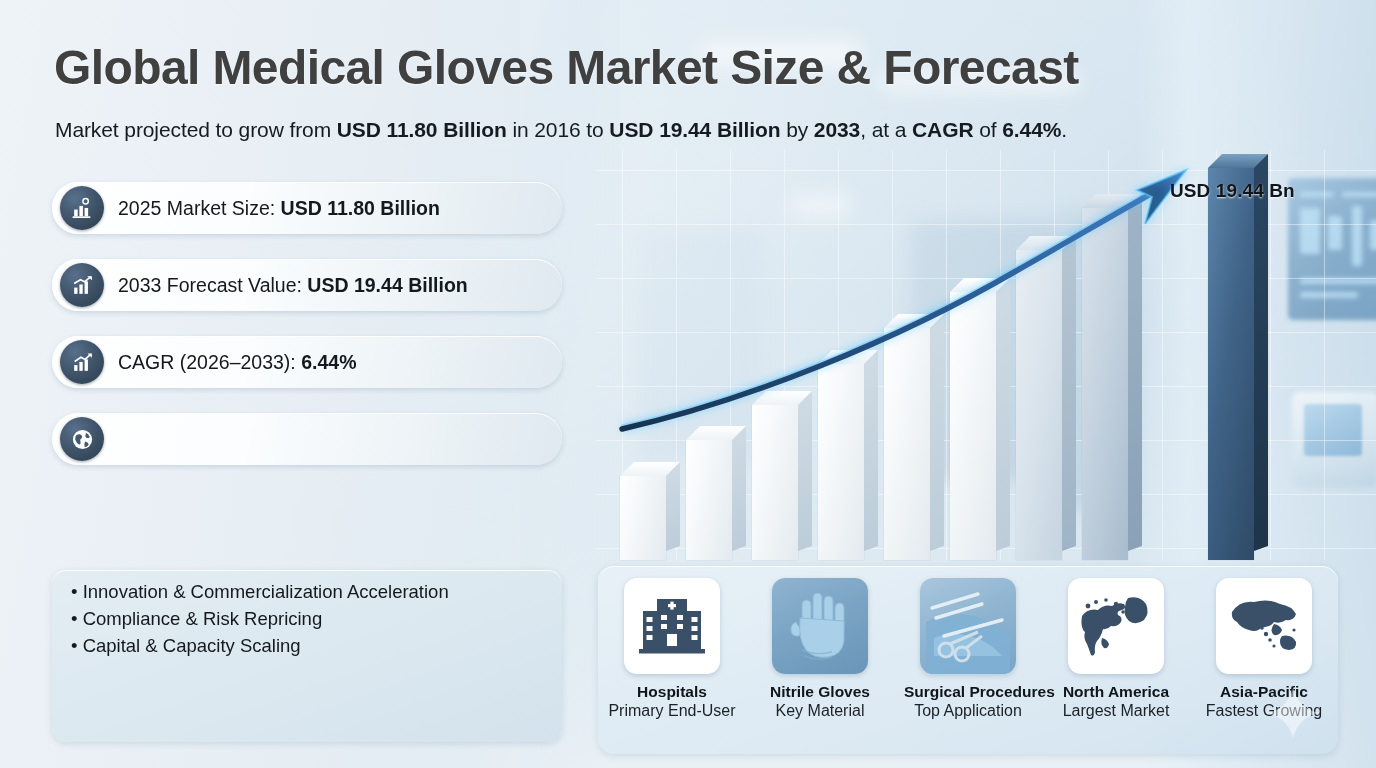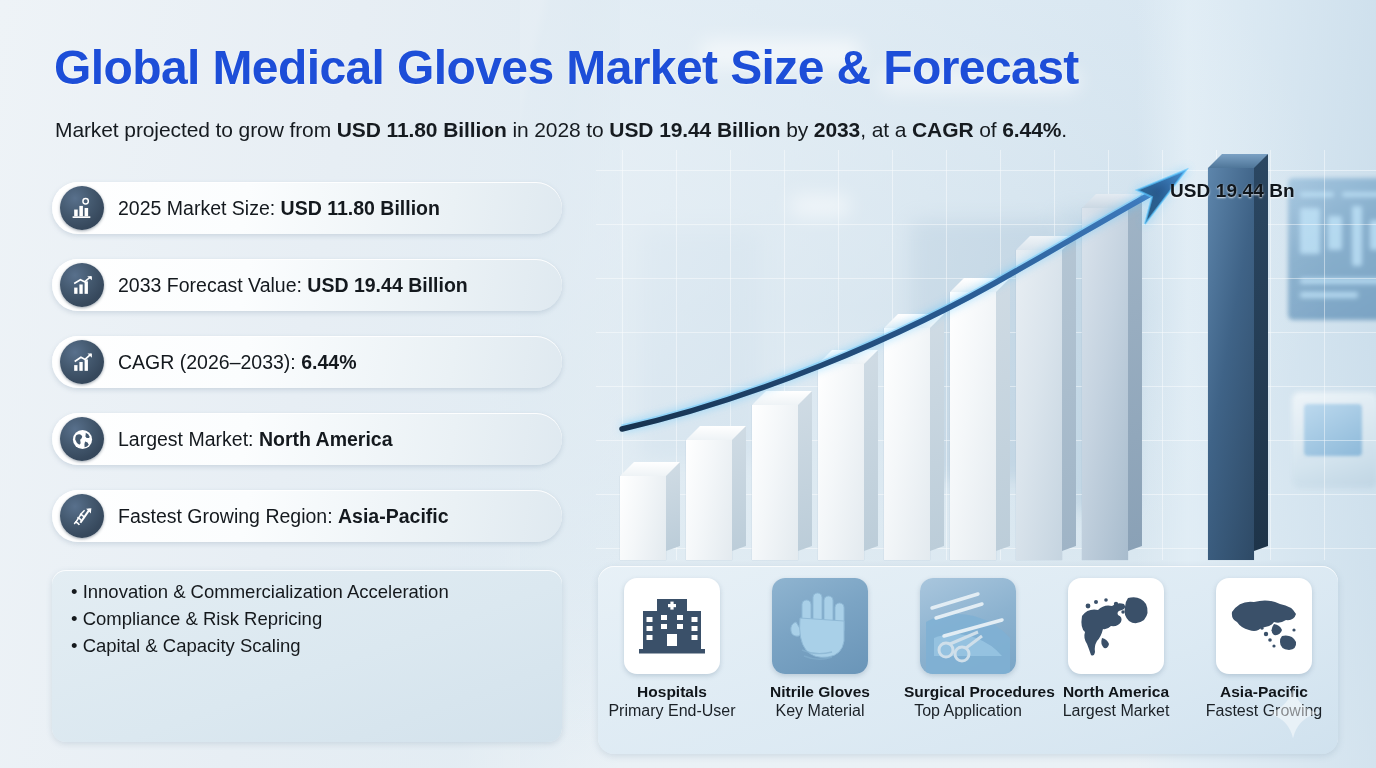--- a/index.html
+++ b/index.html
@@ -121,21 +121,21 @@
   .bn-label {
     position: absolute; left: 1170px; top: 180px;
     font-size: 19px; font-weight: 700; color: #10161c;
     letter-spacing: .1px;
     text-shadow: 0 1px 2px rgba(255,255,255,.85);
   }
 
   
   .title {
     position: absolute; left: 54px; top: 40px;
-    font-size: 48px; font-weight: 700; color: #1d4ed8;
+    font-size: 48px; font-weight: 700; color: #404040;
     letter-spacing: -0.6px;
     text-shadow: 0 1px 2px rgba(255,255,255,.7);
   }
   .subtitle {
     position: absolute; left: 55px; top: 118px;
     font-size: 21px; color: #161b20; letter-spacing: -0.1px;
   }
   .subtitle b { font-weight: 700; }
 
   
@@ -317,21 +317,21 @@
       <path d="M26,278 C150,250 300,190 420,120 C470,92 520,62 560,40" fill="none" stroke="#57c4ff" stroke-width="7" opacity="0.55" filter="url(#glow)"></path>
       <path d="M26,279 C150,251 300,191 420,121 C470,93 520,63 562,40" fill="none" stroke="url(#arrGrad)" stroke-width="5.5" stroke-linecap="round"></path>
       <path d="M590,20 L541,40 L556,47 L549,74 Z" fill="url(#arrGrad)"></path>
       <path d="M590,20 L541,40 L556,47 L549,74 Z" fill="none" stroke="#57c4ff" stroke-width="2" opacity="0.7" filter="url(#glow)"></path>
     </svg>
   </div>
 
   <div class="bn-label">USD 19.44 Bn</div>
 
   <div class="title">Global Medical Gloves Market Size &amp; Forecast</div>
-  <div class="subtitle"><span>Market projected to grow from </span><b>USD 11.80 Billion</b><span> in 2028 to </span><b>USD 19.44 Billion</b><span> by </span><b>2033</b><span>, at a </span><b>CAGR</b><span> of </span><b>6.44%</b><span>.</span></div>
+  <div class="subtitle"><span>Market projected to grow from </span><b>USD 11.80 Billion</b><span> in 2016 to </span><b>USD 19.44 Billion</b><span> by </span><b>2033</b><span>, at a </span><b>CAGR</b><span> of </span><b>6.44%</b><span>.</span></div>
 
   <div class="pills">
 
     <div class="pill">
       <div class="ic">
         <svg width="25" height="25" viewBox="0 0 24 24" fill="#fff">
           <circle cx="15" cy="5" r="2.6" fill="none" stroke="#fff" stroke-width="1.4"></circle>
           <rect x="4" y="13" width="3.4" height="6.5"></rect>
             <rect x="9" y="9.5" width="3.4" height="10"></rect>
           <rect x="14" y="11.5" width="3.4" height="8"></rect>
@@ -369,36 +369,22 @@
 
     <div class="pill">
       <div class="ic">
         <svg width="25" height="25" viewBox="0 0 24 24">
           <circle cx="12" cy="12" r="9.2" fill="#fff"></circle>
           <path d="M6 8 q3 -2 5 0 q1.5 1.5 0 3 q-2 1 -1 3 q1 2 -1 3 q-3 -1.5 -4 -5 q0 -2.5 1 -4z
                    M15 5.5 q3 1 4 4 q-1 1.5 -3 1 q-2 -1 -1 -3 q0.3 -1.2 0 -2z
                    M14.5 14 q3 0.5 3.5 3 q-1.5 2 -4 2.4 q-0.8 -2.4 0.5 -5.4z" fill="#44596f"></path>
         </svg>
       </div>
-      <div class="tx"><span>Largest Market: </span><b>North America</b></div>
-    </div>
-
-    <div class="pill">
-      <div class="ic">
-        <svg width="25" height="25" viewBox="0 0 24 24" fill="none" stroke="#fff" stroke-width="1.5">
-          <path d="M4 19 C8 16 9 10 14 6"></path>
-          <path d="M5 17 q3 1 4 3"></path>
-            <path d="M7 13 q3 1 4 3"></path>
-            <path d="M9.5 9.5 q3 1 4 3"></path>
-          <path d="M10 18 L19 5" stroke-width="2"></path>
-          <path d="M15.5 4.5 L20.5 4 L20 9 Z" fill="#fff" stroke="none"></path>
-        </svg>
-      </div>
-      <div class="tx"><span>Fastest Growing Region: </span><b>Asia-Pacific</b></div>
-    </div>
+    </div>
+
 
 
   </div>
 
   <div class="drivers">
     <ul>
       <li>Innovation &amp; Commercialization Acceleration</li>
       <li>Compliance &amp; Risk Repricing</li>
       <li>Capital &amp; Capacity Scaling</li>
     </ul>

